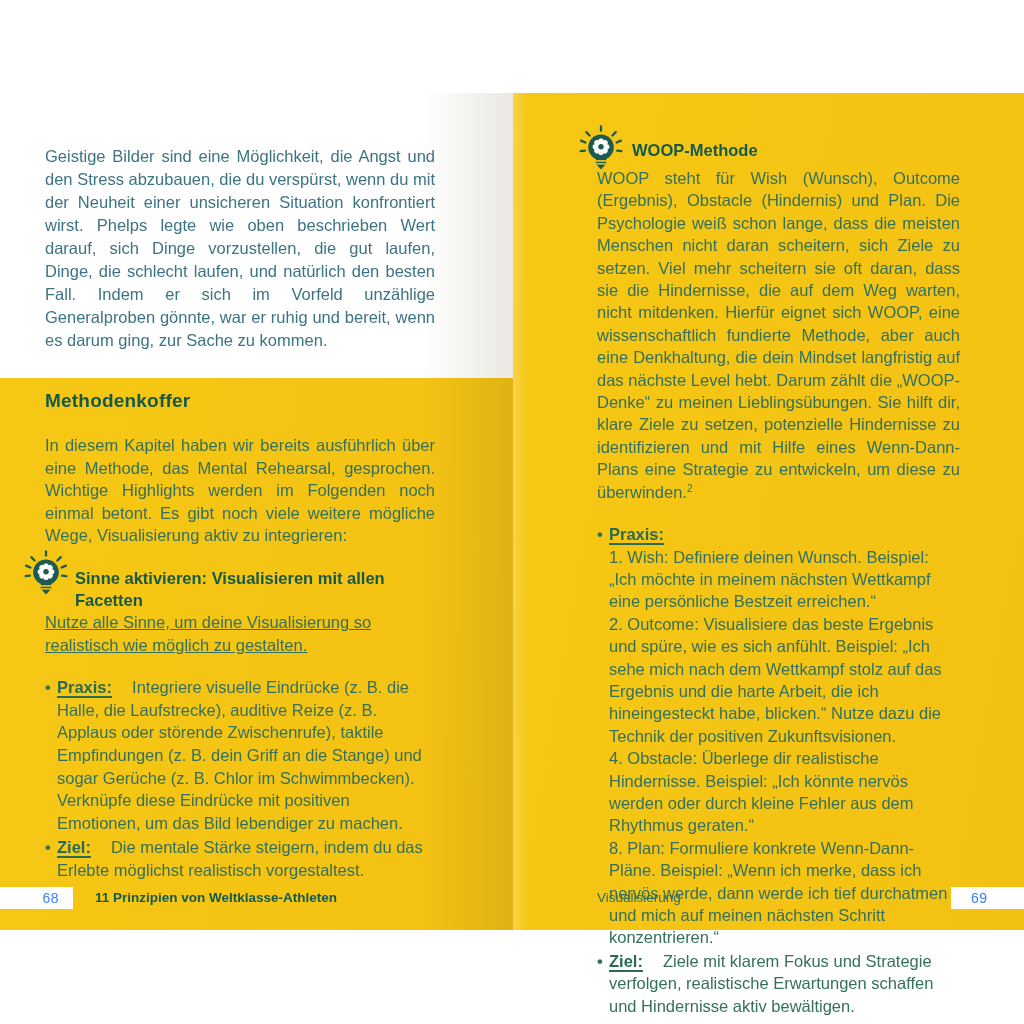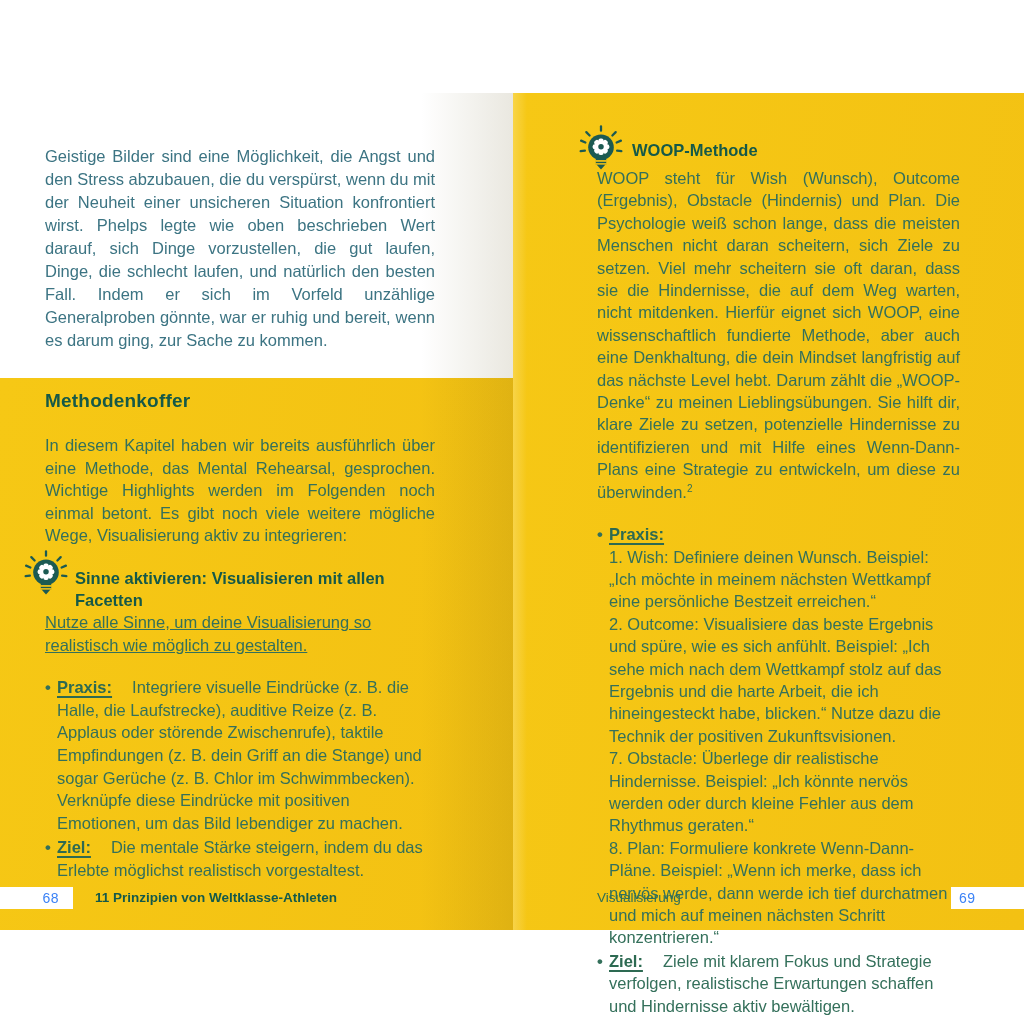--- a/index.html
+++ b/index.html
@@ -64,21 +64,21 @@
     text-decoration:underline; text-underline-offset:3px; text-decoration-thickness:1.5px;
     margin-right:20px;
   }
 
   .page-footer { position:absolute; left:0; top:794px; width:100%; height:22px; font-size:13.5px; }
   .pagenum-box {
     position:absolute; top:0; height:22px; width:73px; background:#ffffff;
     display:flex; align-items:center;
   }
   .pagenum-box.leftbox  { left:0; justify-content:flex-end; padding-right:14px; box-sizing:border-box; }
-  .pagenum-box.rightbox { right:0; justify-content:flex-start; padding-left:8px; box-sizing:border-box; }
+  .pagenum-box.rightbox { right:0; justify-content:flex-start; padding-left:20px; box-sizing:border-box; }
   .pagenum { color:#3b82f6; font-size:14px; letter-spacing:0.5px; }
   .chapter {
     position:absolute; left:95px; top:0; line-height:22px;
     color:#14594a; font-weight:bold; font-size:13.5px;
   }
   .section-name {
     position:absolute; left:84px; top:0; line-height:22px;
     color:#2f6e57; font-size:13.5px;
   }
 
@@ -195,21 +195,21 @@
 
       <p class="rp-para"><span>WOOP steht für Wish (Wunsch), Outcome (Ergebnis), Obstacle (Hindernis) und Plan. Die Psychologie weiß schon lange, dass die meisten Menschen nicht daran scheitern, sich Ziele zu setzen. Viel mehr scheitern sie oft daran, dass sie die Hindernisse, die auf dem Weg warten, nicht mitdenken. Hierfür eignet sich WOOP, eine wissenschaftlich fundierte Methode, aber auch eine Denkhaltung, die dein Mindset langfristig auf das nächste Level hebt. Darum zählt die „WOOP-Denke“ zu meinen Lieblingsübungen. Sie hilft dir, klare Ziele zu setzen, potenzielle Hindernisse zu identifizieren und mit Hilfe eines Wenn-Dann-Plans eine Strategie zu entwickeln, um diese zu überwinden.</span><sup class="fn">2</sup></p>
 
       <div class="praxis-block">
         <div class="praxis-label-row">
           <span class="blabel">Praxis:</span>
         </div>
         <div class="steps">
           <p class="step">1. Wish: Definiere deinen Wunsch. Beispiel: „Ich möchte in meinem nächsten Wettkampf eine persönliche Bestzeit erreichen.“</p>
           <p class="step">2. Outcome: Visualisiere das beste Ergebnis und spüre, wie es sich anfühlt. Beispiel: „Ich sehe mich nach dem Wettkampf stolz auf das Ergebnis und die harte Arbeit, die ich hineingesteckt habe, blicken.“ Nutze dazu die Technik der positiven Zukunftsvisionen.</p>
-          <p class="step">7. Obstacle: Überlege dir realistische Hindernisse. Beispiel: „Ich könnte nervös werden oder durch kleine Fehler aus dem Rhythmus geraten.“</p>
+          <p class="step">4. Obstacle: Überlege dir realistische Hindernisse. Beispiel: „Ich könnte nervös werden oder durch kleine Fehler aus dem Rhythmus geraten.“</p>
           <p class="step">8. Plan: Formuliere konkrete Wenn-Dann-Pläne. Beispiel: „Wenn ich merke, dass ich nervös werde, dann werde ich tief durchatmen und mich auf meinen nächsten Schritt konzentrieren.“</p>
         </div>
         <div class="bullet ziel-row">
           <span class="blabel">Ziel:</span><span>Ziele mit klarem Fokus und Strategie verfolgen, realistische Erwartungen schaffen und Hindernisse aktiv bewältigen.</span>
         </div>
       </div>
     </div>
 
     <footer class="page-footer">
       <span class="section-name">Visualisierung</span>

